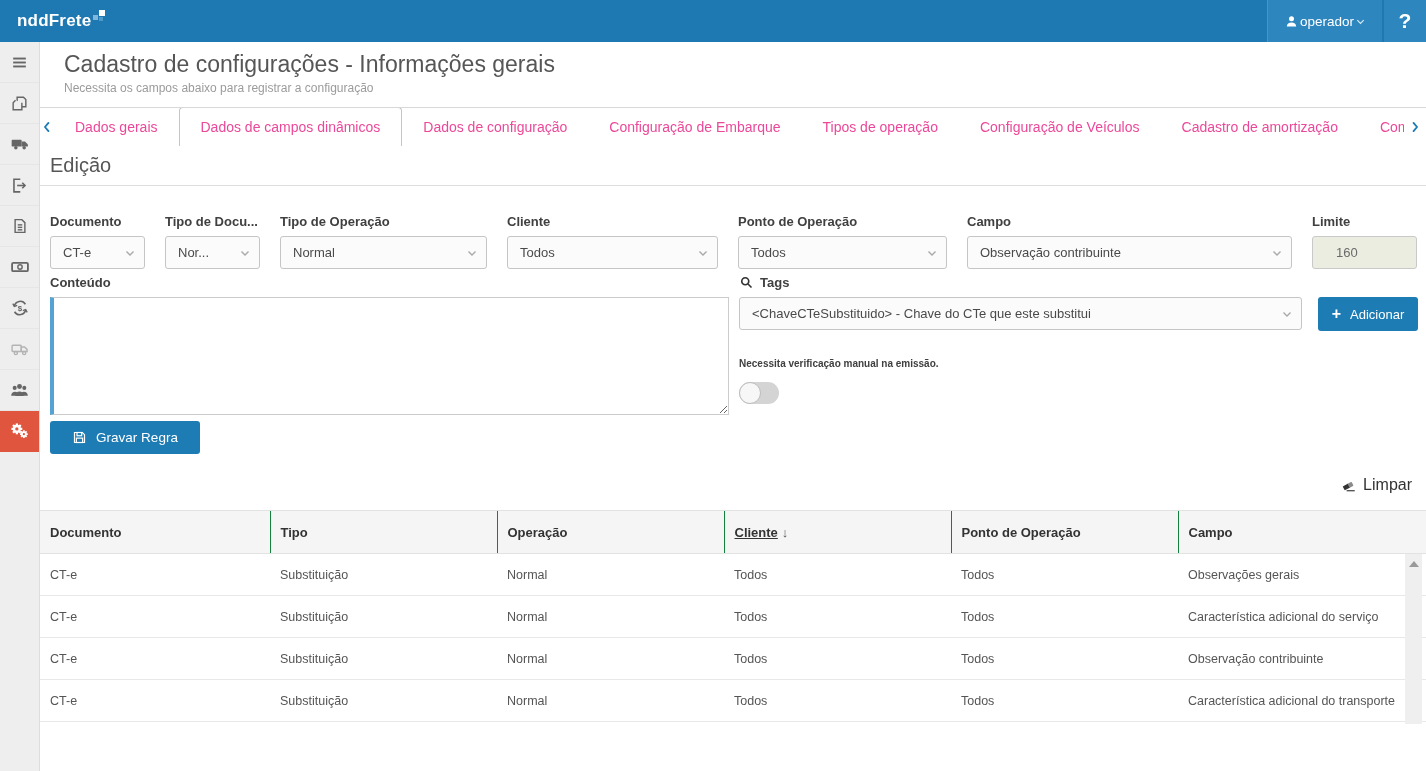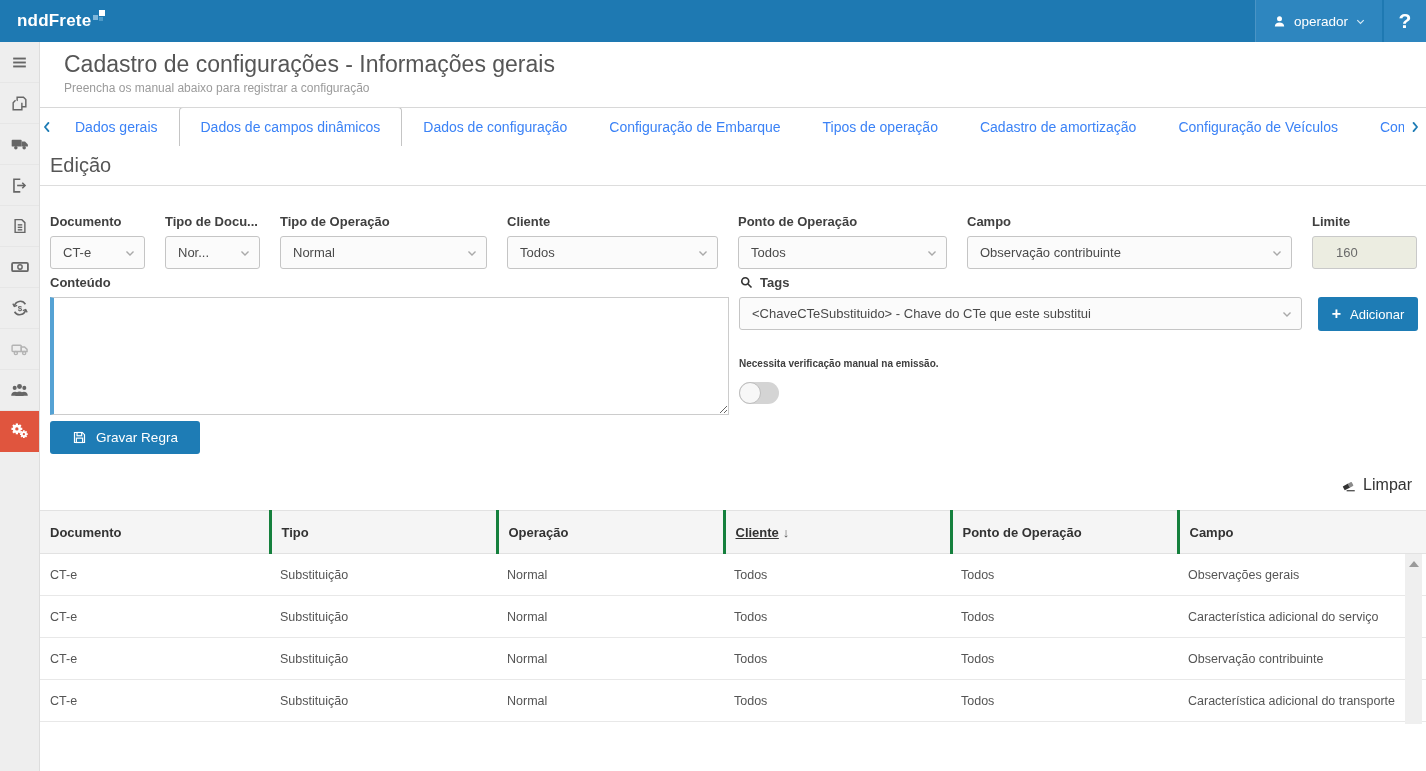--- a/index.html
+++ b/index.html
@@ -6,21 +6,21 @@
   html,body { width:1426px; height:771px; overflow:hidden; background:#fff;
     font-family:"Liberation Sans","DejaVu Sans",sans-serif; }
 
   
   .topbar { height:42px; background:#1e79b2; display:flex; align-items:stretch; }
   .brand { display:flex; align-items:center; padding-left:17px; color:#fff;
     font-size:17px; font-weight:bold; letter-spacing:.2px; }
   .brand .mark { margin-left:2px; margin-top:-10px; }
   .topbar-spacer { flex:1; }
   .topbar-sep { width:1px; background:#4a94c5; }
-  .user-block { background:#2e86bf; display:flex; align-items:center; gap:7px;
+  .user-block { background:#2e86bf; display:flex; align-items:center; gap:1px;
     padding:0 16px; color:#fff; font-size:13.5px; cursor:pointer; }
   .help-block { background:#2e86bf; width:42px; margin-left:2px; display:flex;
     align-items:center; justify-content:center; color:#fff; font-size:21px;
     font-weight:bold; cursor:pointer; }
 
   
   .shell { display:flex; height:729px; }
   .sidebar { width:40px; background:#eeeeee; border-right:1px solid #ddd; }
   .side-item { height:41px; display:flex; align-items:center; justify-content:center;
     border-bottom:1px solid #e6e6e6; cursor:pointer; color:#666; }
@@ -33,21 +33,21 @@
   .page-title { font-size:23px; color:#565656; font-weight:400; }
   .page-subtitle { font-size:12px; color:#9b9b9b; margin-top:3px; }
 
   
   .tabstrip { margin-top:12px; border-top:1px solid #d8d8d8; height:39px;
     display:flex; align-items:stretch; position:relative; overflow:hidden; }
   .tab-nav { width:26px; display:flex; align-items:center; justify-content:center;
     color:#1e7cb5; cursor:pointer; background:#fff; }
   .tab-nav.right { position:absolute; right:0; top:0; bottom:0; width:22px; }
   .tab { padding:0 21px; display:flex; align-items:center; font-size:14px;
-    color:#3b82f6; white-space:nowrap; cursor:pointer; }
+    color:#ec4899; white-space:nowrap; cursor:pointer; }
   .tab.active { background:#fff; border:1px solid #c5c5c5; border-bottom:none;
     border-radius:4px 4px 0 0; margin-top:-1px; }
 
   
   .content { padding:0 8px 0 10px; }
   .section-head { margin:8px -8px 0 -10px; padding:0 8px 8px 10px;
     border-bottom:1px solid #ddd; }
   .section-title { font-size:20px; color:#565656; font-weight:400; }
 
   .form-row { display:flex; gap:20px; margin-top:28px; }
@@ -89,21 +89,21 @@
     padding-right:6px; }
   .limpar { display:flex; align-items:center; gap:7px; font-size:16px;
     color:#333; cursor:pointer; }
 
   
   .table-wrap { margin:16px -8px 0 -10px; position:relative; }
   table { width:100%; border-collapse:collapse; table-layout:fixed; }
   thead th { background:#f5f5f5; border-top:1px solid #e2e2e2;
     border-bottom:1px solid #e2e2e2; height:43px; text-align:left;
     padding:0 10px; font-size:13px; font-weight:700; color:#333; }
-  thead th + th { border-left:3px solid #15803d; }
+  thead th + th { border-left:1px solid #15803d; }
   tbody td { height:42px; padding:0 10px; font-size:12.5px; color:#555;
     border-bottom:1px solid #e8e8e8; background:#fff; white-space:nowrap;
     overflow:hidden; }
   .sorted-label { text-decoration:underline; }
   .sort-arrow { margin-left:4px; color:#555; font-weight:400; }
   .scroll-strip { position:absolute; top:44px; right:4px; width:17px;
     height:170px; background:#efefef; cursor:pointer; }
   .scroll-strip .up-tri { width:0; height:0; margin:7px auto 0 auto;
     border-left:5px solid transparent; border-right:5px solid transparent;
     border-bottom:6px solid #9a9a9a; }
@@ -256,36 +256,36 @@
           <circle cx="17" cy="15" r="1.3" fill="#e0553e"></circle>
         </svg>
       </span>
     </div>
   </div>
 
   <div class="main">
 
     <div class="page-head">
       <div class="page-title">Cadastro de configurações - Informações gerais</div>
-      <div class="page-subtitle">Preencha os manual abaixo para registrar a configuração</div>
+      <div class="page-subtitle">Necessita os campos abaixo para registrar a configuração</div>
     </div>
 
     <div class="tabstrip">
       <div class="tab-nav">
         <svg width="14" height="16" viewBox="0 0 24 24" fill="none" stroke="#1e7cb5" stroke-width="3.2" stroke-linecap="round" stroke-linejoin="round">
             <polyline points="14.5,5 8.5,12 14.5,19"></polyline>
           </svg>
       </div>
       <div class="tab">Dados gerais</div>
       <div class="tab active">Dados de campos dinâmicos</div>
       <div class="tab">Dados de configuração</div>
       <div class="tab">Configuração de Embarque</div>
       <div class="tab">Tipos de operação</div>
+      <div class="tab">Configuração de Veículos</div>
       <div class="tab">Cadastro de amortização</div>
-      <div class="tab">Configuração de Veículos</div>
       <div class="tab">Comandos de i</div>
       <div class="tab-nav right">
         <svg width="14" height="16" viewBox="0 0 24 24" fill="none" stroke="#1e7cb5" stroke-width="3.2" stroke-linecap="round" stroke-linejoin="round">
             <polyline points="9.5,5 15.5,12 9.5,19"></polyline>
           </svg>
       </div>
     </div>
 
     <div class="content">
       <div class="section-head">

